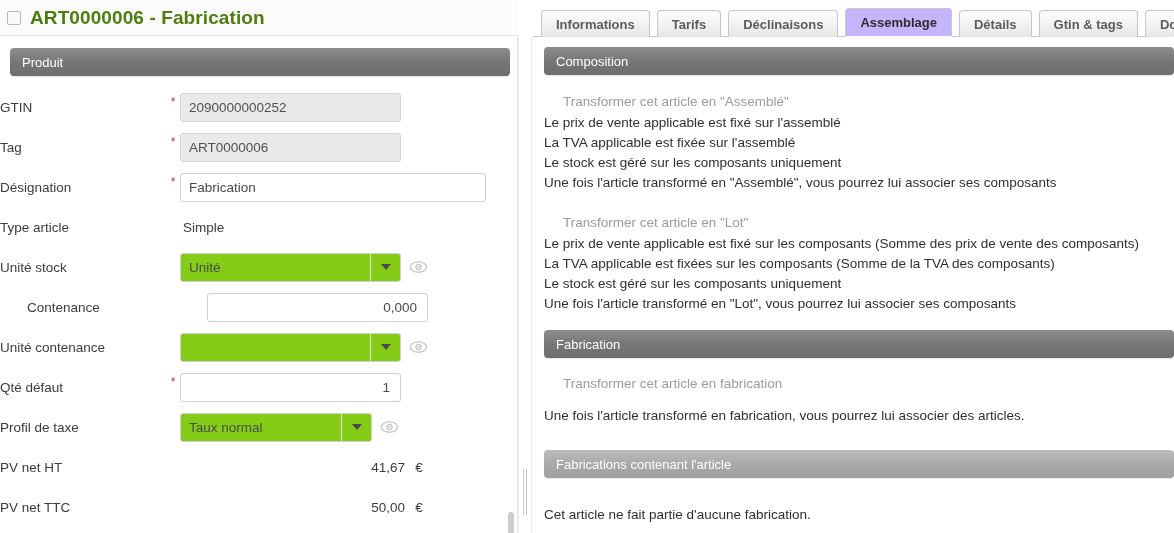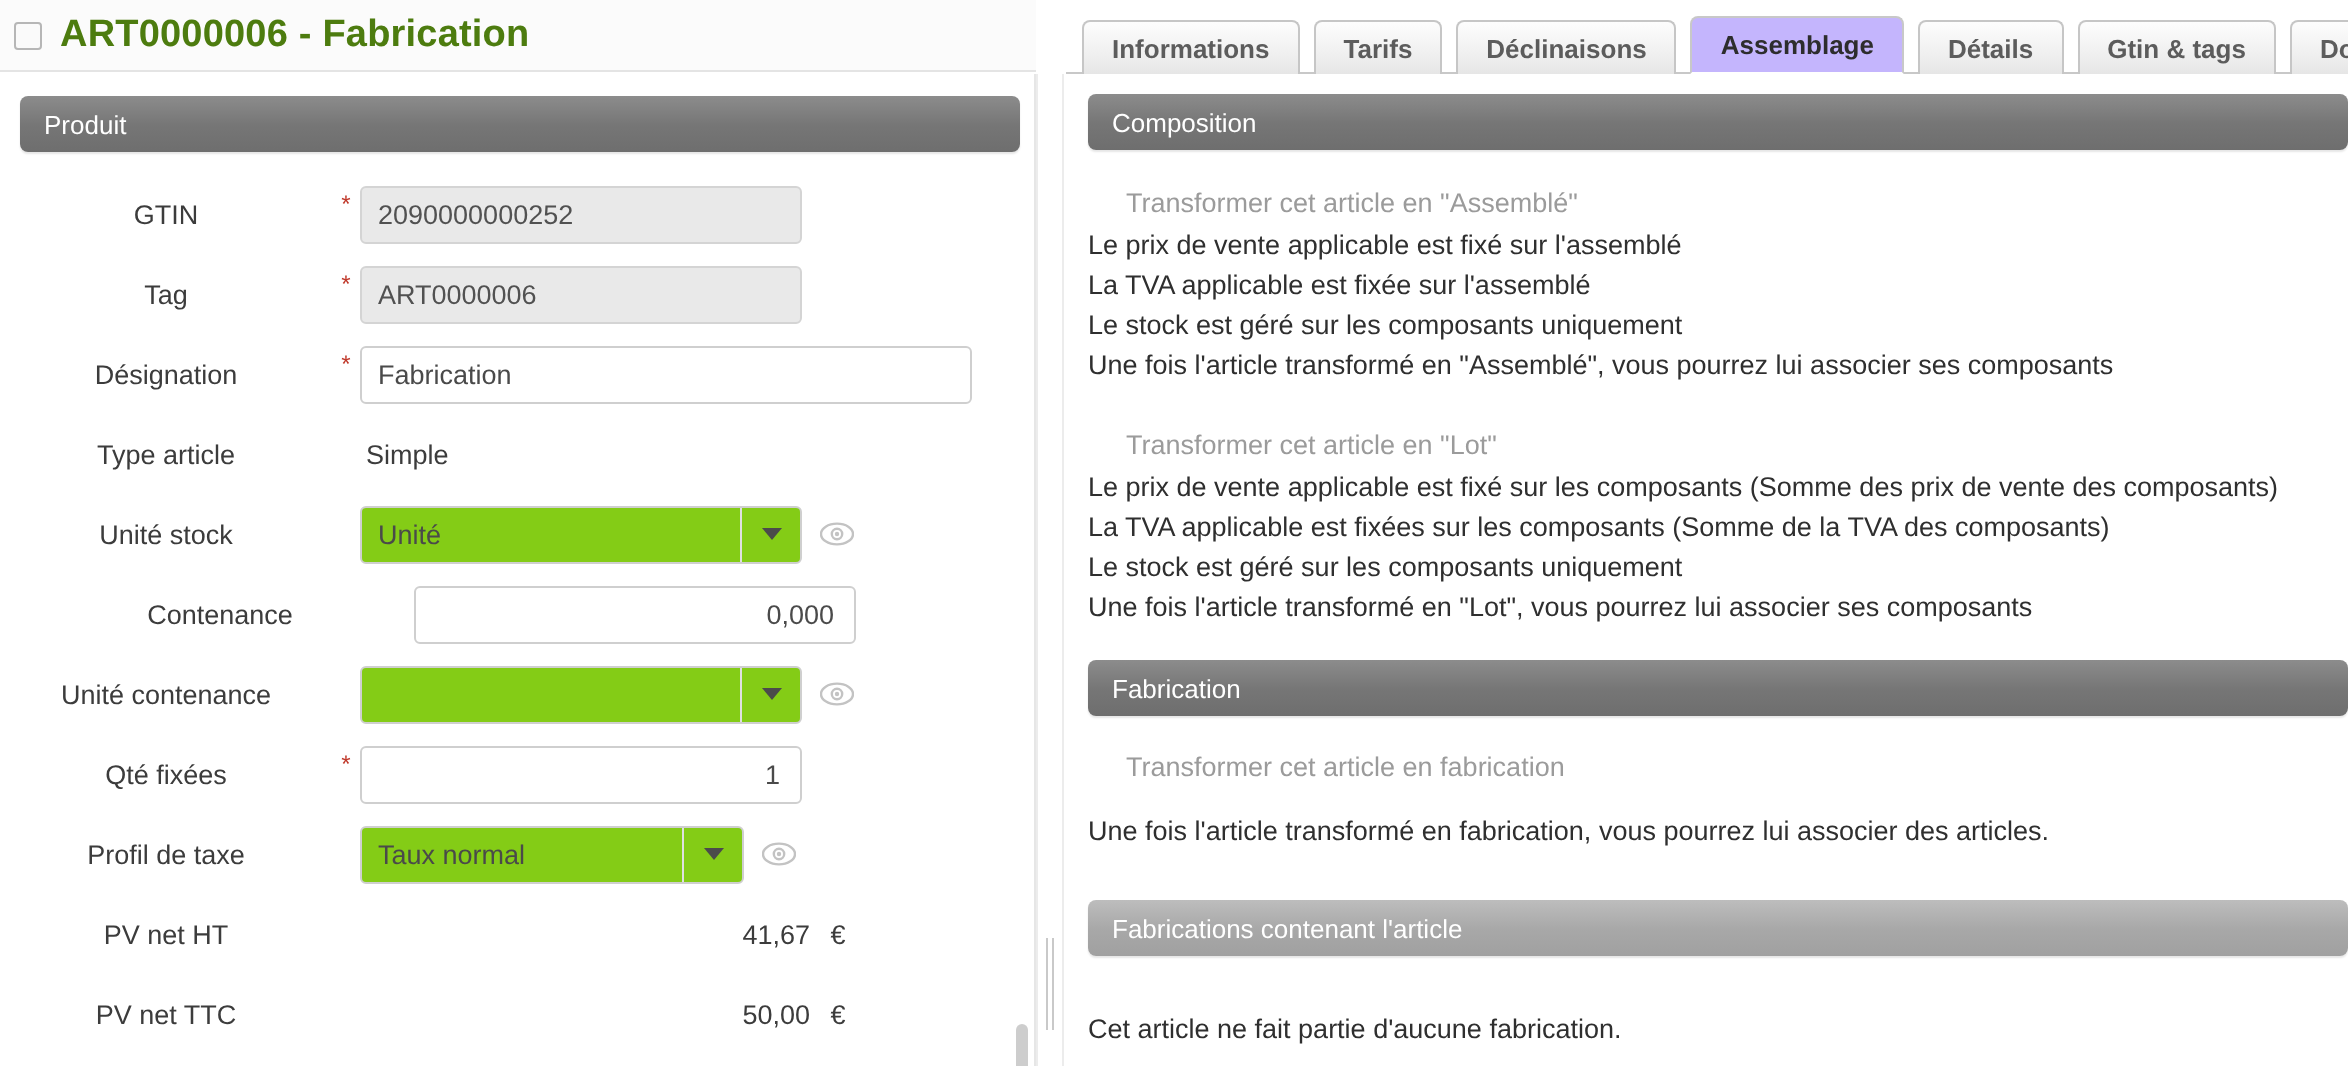--- a/index.html
+++ b/index.html
@@ -53,21 +53,21 @@
     background: linear-gradient(to bottom, #bdbdbd 0%, #a8a8a8 52%, #a0a0a0 100%);
   }
 
   #produit-head { position:absolute; left:10px; top:11px; width:500px; }
 
   .form-row {
     position:absolute; left:0; width:518px; height:40px;
     display:flex; align-items:center;
   }
   .fld-label {
-    width:166px; text-align:center; padding-right:0px;
+    width:166px; text-align:left; padding-right:0px;
     font-size:13.5px; color:#3c3c3c; white-space:nowrap;
   }
   .req-star {
     width:14px; text-align:center; color:#c0392b; font-size:12px;
     line-height:10px; align-self:flex-start; padding-top:10px;
   }
   .req-spacer { width:14px; }
 
   .txt-input {
     height:29px; border:1px solid #cfcfcf; border-radius:3px;
@@ -243,21 +243,21 @@
         <span class="eye">
           <svg width="17" height="12" viewBox="0 0 17 12">
             <ellipse cx="8.5" cy="6" rx="8" ry="5.2" fill="none" stroke="#c3c3c3" stroke-width="1.2"></ellipse>
             <circle cx="8.5" cy="6" r="2.6" fill="none" stroke="#c3c3c3" stroke-width="1.2"></circle>
             <circle cx="8.5" cy="6" r="1.1" fill="#c3c3c3"></circle>
           </svg>
         </span>
       </div>
 
       <div class="form-row" style="top:330px;">
-        <div class="fld-label">Qté fixées</div>
+        <div class="fld-label">Qté défaut</div>
         <div class="req-star">*</div>
         <input class="txt-input num" style="width: 221px;" value="1">
       </div>
 
       <div class="form-row" style="top:370px;">
         <div class="fld-label">Profil de taxe</div>
         <div class="req-spacer"></div>
         <div class="combo" style="width:192px;">
           <div class="combo-val">Taux normal</div>
           <div class="combo-btn">

